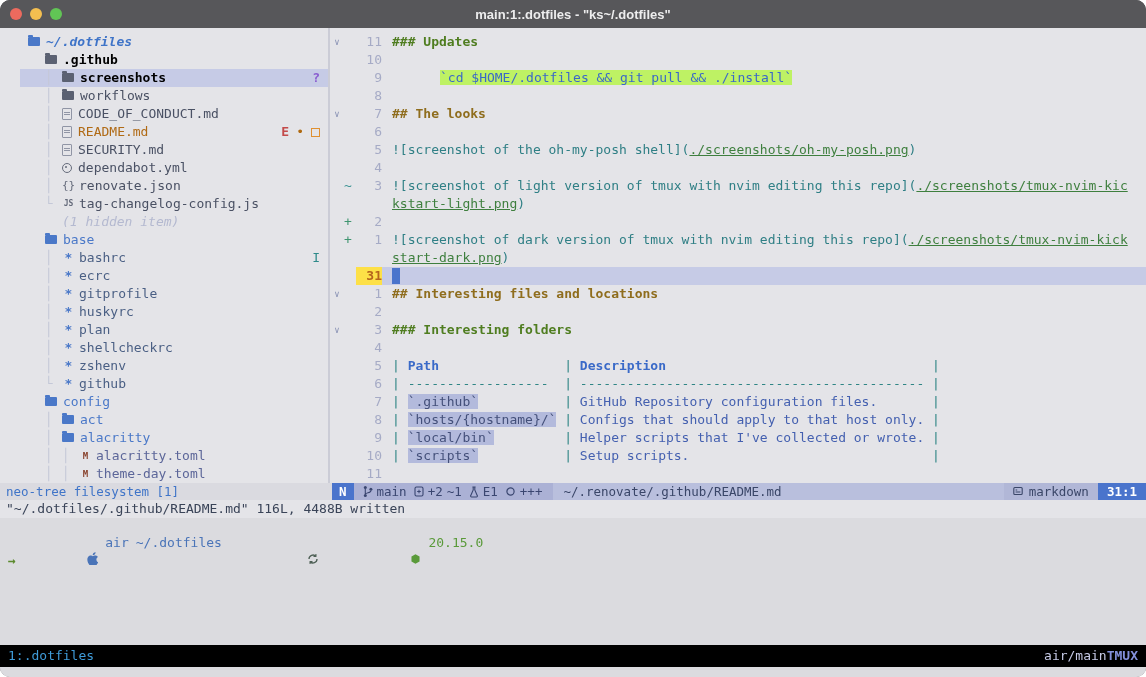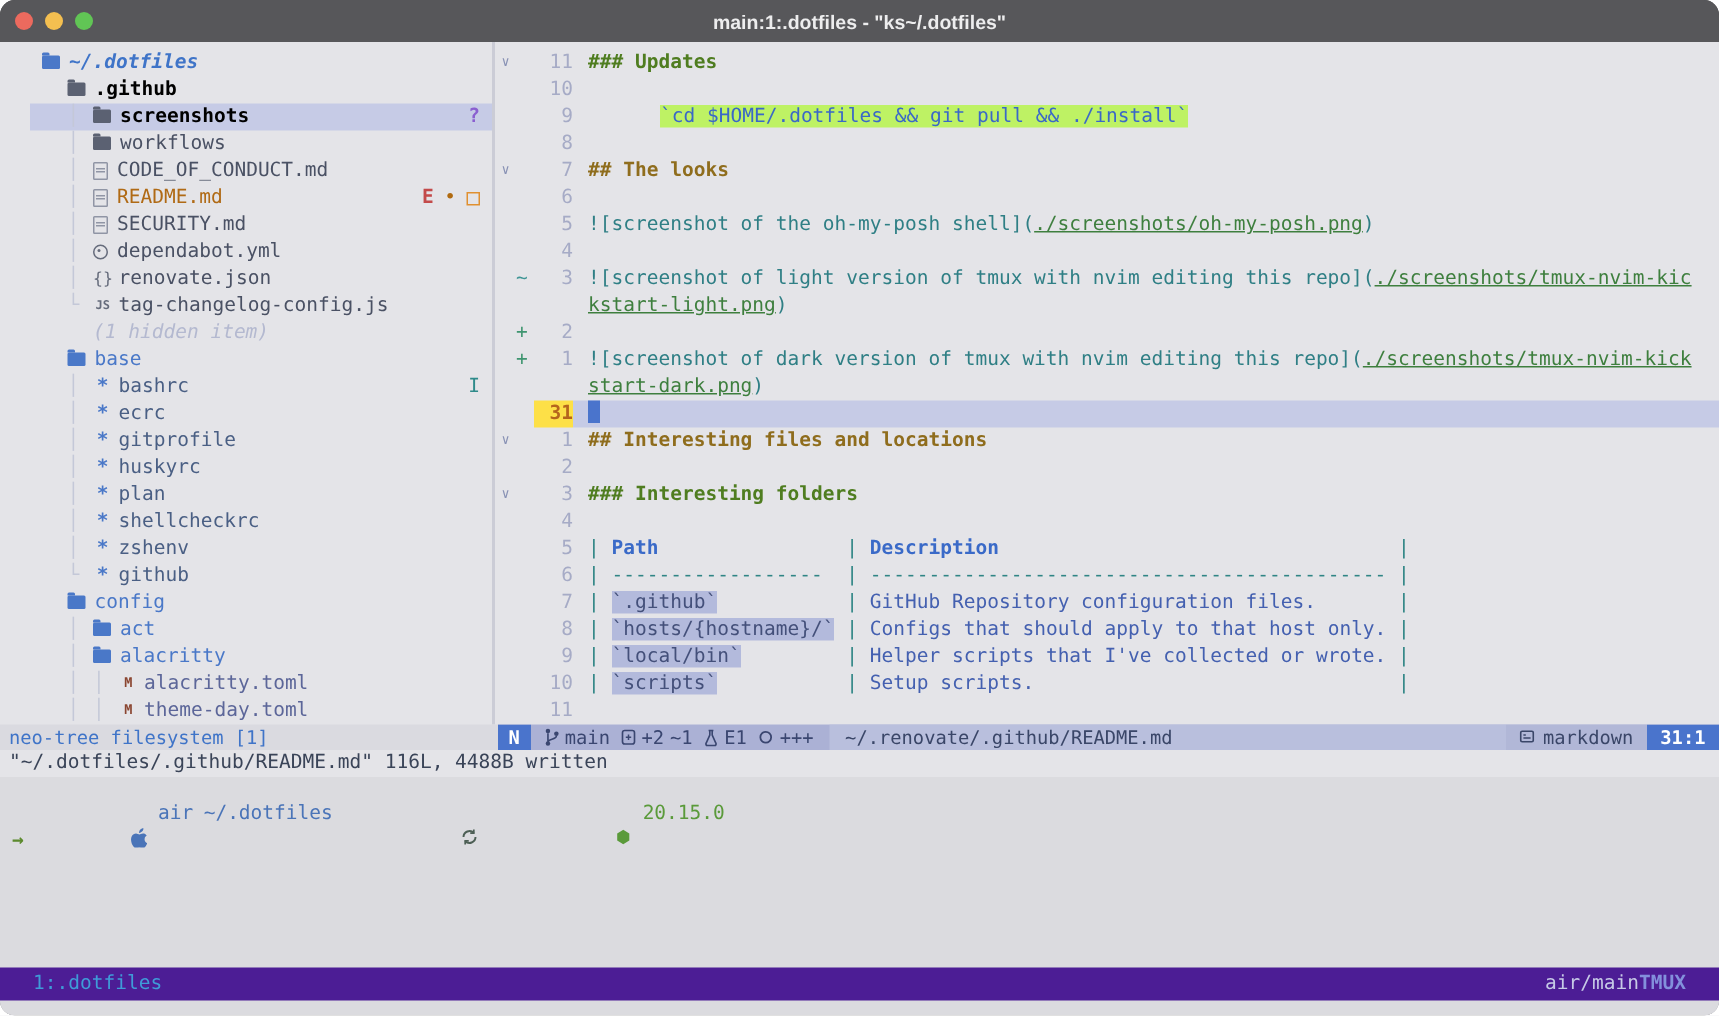--- a/index.html
+++ b/index.html
@@ -87,21 +87,21 @@
   
   .cmdline{height:18px;line-height:18px;padding-left:6px;color:#3a4458;background:#e4e4e8;}
   
   .shell{flex:1;background:#dbdbdf;display:flex;flex-direction:column;padding-top:16px;}
   .sline{height:18px;line-height:18px;padding-left:8px;display:flex;align-items:flex-start;gap:7px;white-space:pre;}
   .p-host,.p-cwd{color:#4a74b8;}
   .p-ver{color:#5a9a3a;}
   .p-arrow{color:#5c8a2e;font-weight:bold;}
   
   .tmuxbar{margin-top:auto;margin-bottom:10px;height:22px;line-height:22px;display:flex;
-           align-items:center;background:#4c1d95;padding:0 22px;}
+           align-items:center;background:#000000;padding:0 8px;}
   .tm-win{color:#3f9bd8;}
   .tm-right{margin-left:auto;display:flex;align-items:center;}
   .tm-session{color:#c6cae6;}
   .tm-label{color:#8390dc;font-weight:bold;}
 </style>
 </head>
 <body>
 
 <div class="window">
 

